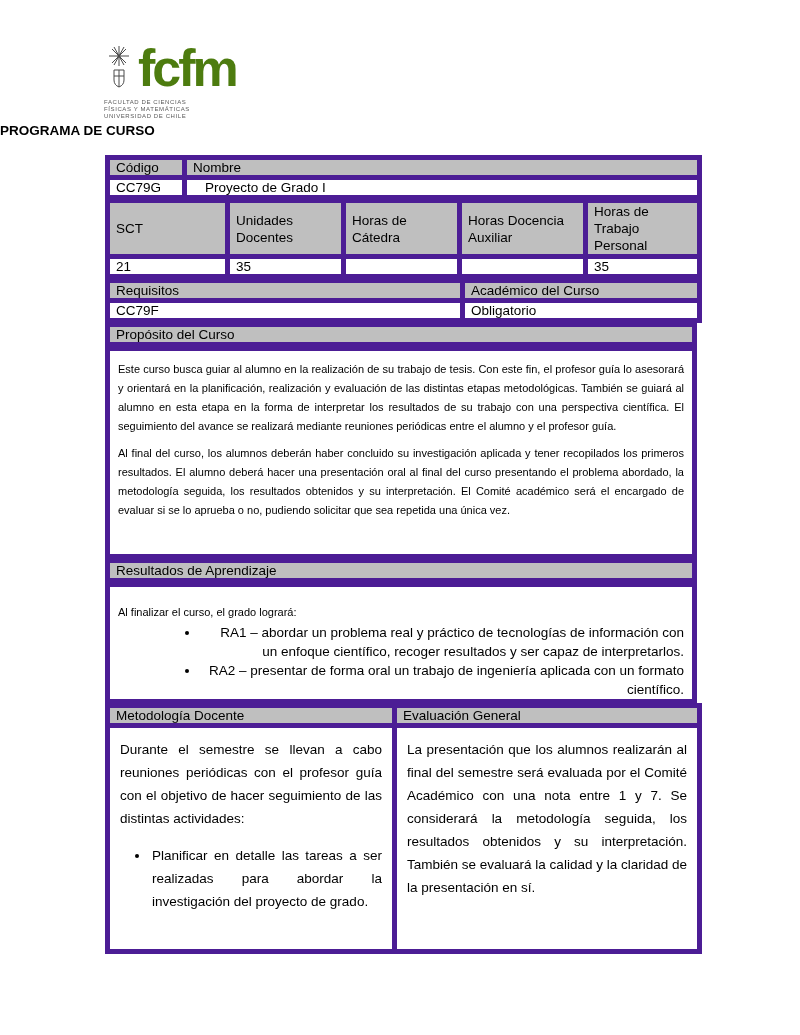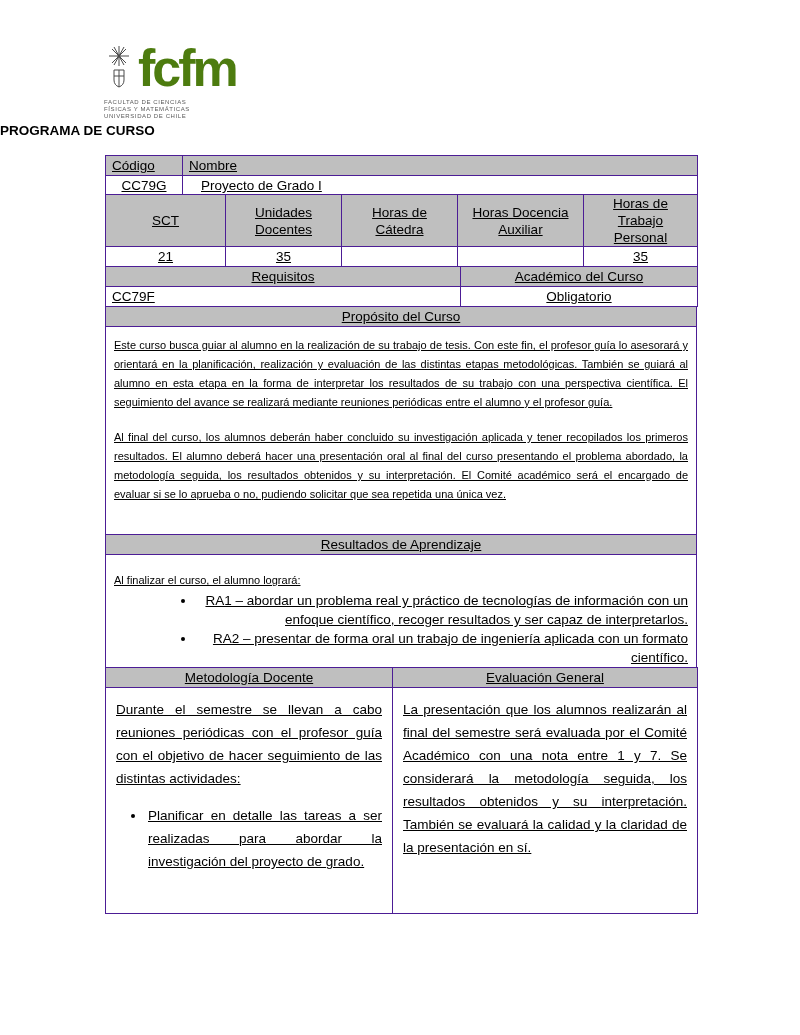--- a/index.html
+++ b/index.html
@@ -27,34 +27,34 @@
   .doc-title {
     position:absolute; top:123px; left:0; width:800px;
     text-align:left; font-size:13.5px; font-weight:700;
   }
 
   
   .doc { position:absolute; left:105px; top:155px; width:592px; }
   table { border-collapse:collapse; table-layout:fixed; width:592px; }
   .stack + .stack { margin-top:-1px; }
   td {
-    border:1px solid #4c1d95; font-size:13.5px; padding:0 6px;
-    height:20px; vertical-align:middle; overflow:hidden;text-decoration:underline;
+    border:5px solid #4c1d95; font-size:13.5px; padding:0 6px;
+    height:20px; vertical-align:middle; overflow:hidden;
   }
   .gray { background:var(--header-bg, #bfbfbf); }
-  .center { text-align:center; }
+  .center { }
   .hdr2 { height:38px; line-height:17px; }
   .pad-l { padding-left:18px; }
 
   .tall { vertical-align:top; }
   .cell-proposito { height:208px; padding:9px 8px; }
   .cell-resultados { height:110px; padding:16px 8px 0 8px; }
 
   .body-text { font-size:11px; line-height:19px; text-align:justify; }
-  .body-text p + p { margin-top:16px; }
+  .body-text p + p { margin-top:8px; }
 
   .ra-list { margin-top:1px; padding-left:55px; list-style:disc outside; }
   .ra-list li { font-size:13.5px; line-height:19px; text-align:right; padding-left:2px;margin-left:27px; }
 
   
   .method { margin-top:22px; }
   .cell-method {
     height:226px; vertical-align:top; padding:10px 10px;
   }
   .method-text { font-size:13.5px; line-height:23px; text-align:justify; }
@@ -182,21 +182,21 @@
     <tbody>
         <tr>
       <td class="gray center">Resultados de Aprendizaje</td>
     </tr>
   </tbody>
     </table>
   <table class="stack">
     <tbody>
         <tr>
       <td class="tall cell-resultados">
-        <div class="body-text" style="text-align:left;">Al finalizar el curso, el alumno logrará:</div>
+        <div class="body-text" style="text-align:left;">Al finalizar el curso, el grado logrará:</div>
         <ul class="ra-list">
           <li>RA1 – abordar un problema real y práctico de tecnologías de información con un enfoque científico, recoger resultados y ser capaz de interpretarlos.</li>
           <li>RA2 – presentar de forma oral un trabajo de ingeniería aplicada con un formato científico.</li>
         </ul>
       </td>
     </tr>
   </tbody>
     </table>
 
   <table class="stack method">

